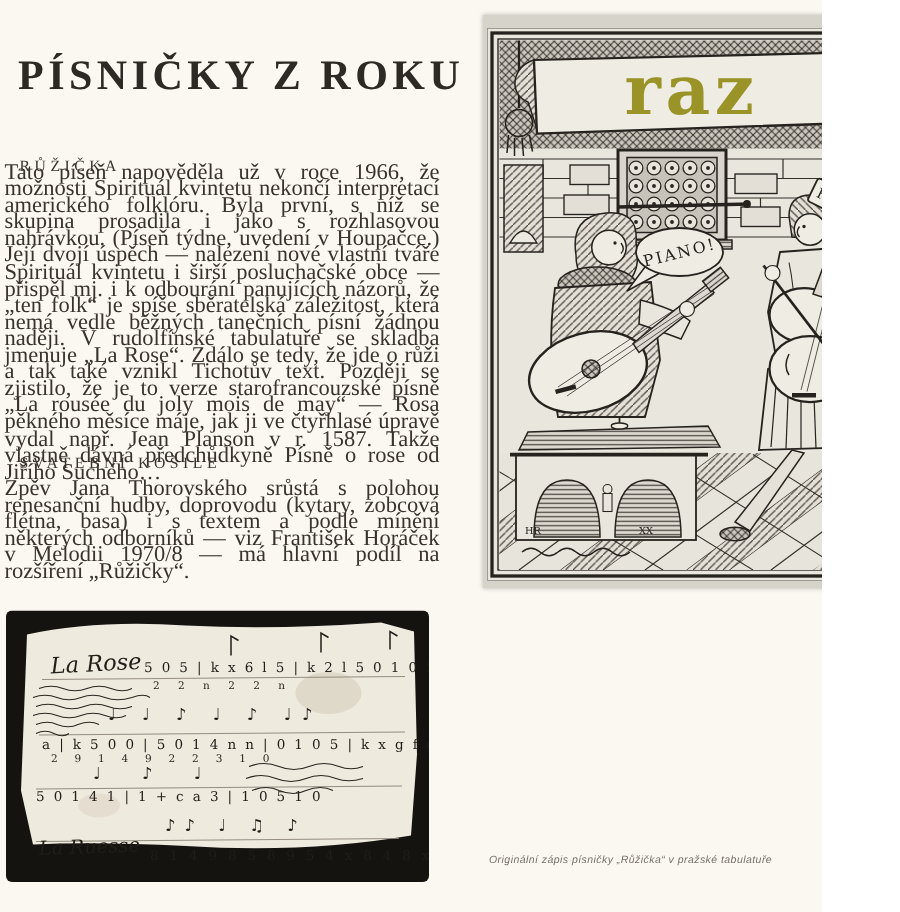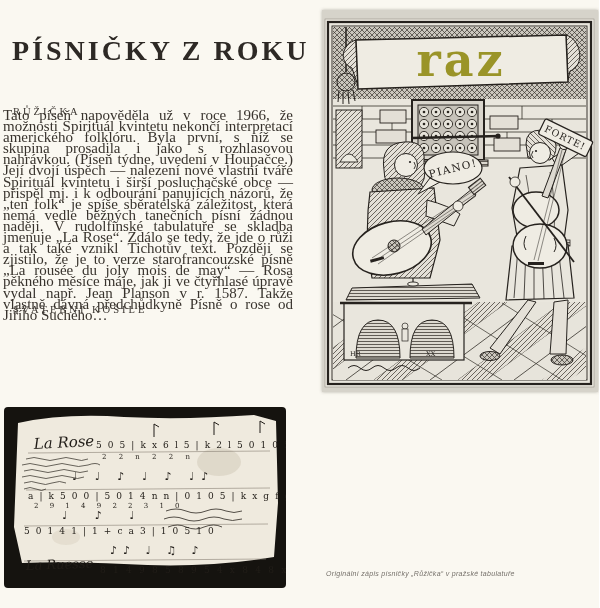--- a/index.html
+++ b/index.html
@@ -1,16 +1,16 @@
 <!DOCTYPE html>
 <html><head>
 <meta charset="utf-8">
 <style>
   html,body{margin:0;padding:0;}
-  .page{position:relative;width:599px;height:608px;background:#faf8f1;
+  .page{position:relative;width:548px;height:608px;background:#faf8f1;
         font-family:"Liberation Serif",serif;color:#34302b;overflow:hidden;}
   .title{position:absolute;left:12px;top:16px;font-size:28px;line-height:32px;
          letter-spacing:3px;font-weight:600;color:#2d2925;white-space:nowrap;}
   .kicker{position:absolute;left:13px;font-size:10.5px;letter-spacing:3px;
           font-weight:400;color:#3a3530;}
   .kicker1{top:106px;}
   .kicker2{top:304px;text-align:right;}
   .bodycol{position:absolute;left:3px;width:290px;text-align:justify;
            font-size:15px;line-height:11.1px;color:#38332d;}
   .bodycol1{top:110px;}
@@ -32,20 +32,21 @@
 <body>
 
 <div class="page">
 
   <h1 class="title">PÍSNIČKY Z ROKU</h1>
 
   <div class="kicker kicker1">RŮŽIČKA</div>
 
   <div class="bodycol bodycol1">
     <p>Tato píseň napověděla už v roce 1966, že možnosti Spirituál kvintetu nekončí interpretací amerického folklóru. Byla první, s níž se skupina prosadila i jako s rozhlasovou nahrávkou. (Píseň týdne, uvedení v Houpačce.) Její dvojí úspěch — nalezení nové vlastní tváře Spirituál kvintetu i širší posluchačské obce — přispěl mj. i k odbourání panujících názorů, že „ten folk“ je spíše sběratelská záležitost, která nemá vedle běžných tanečních písní žádnou naději. V rudolfínské tabulatuře se skladba jmenuje „La Rose“. Zdálo se tedy, že jde o růži a tak také vznikl Tichotův text. Později se zjistilo, že je to verze starofrancouzské písně „La rousée du joly mois de may“ — Rosa pěkného měsíce máje, jak ji ve čtyřhlasé úpravě vydal např. Jean Planson v r. 1587. Takže vlastně dávná předchůdkyně Písně o rose od Jiřího Suchého…</p>
+    <p>Zpěv Jana Thorovského srůstá s polohou renesanční hudby, doprovodu (kytary, zobcová flétna, basa) i s textem a podle mínění některých odborníků — viz František Horáček v Melodii 1970/8 — má hlavní podíl na rozšíření „Růžičky“.</p>
   </div>
 
   <div class="kicker kicker2">SVATEBNÍ KOŠILE</div>
 
 
   <div class="photo-woodcut">
     <svg viewBox="0 0 276 382" width="276" height="382">
       <defs>
         <pattern id="hz" width="4" height="3" patternUnits="userSpaceOnUse">
           <rect width="4" height="3" fill="#ddd9d0"></rect>

